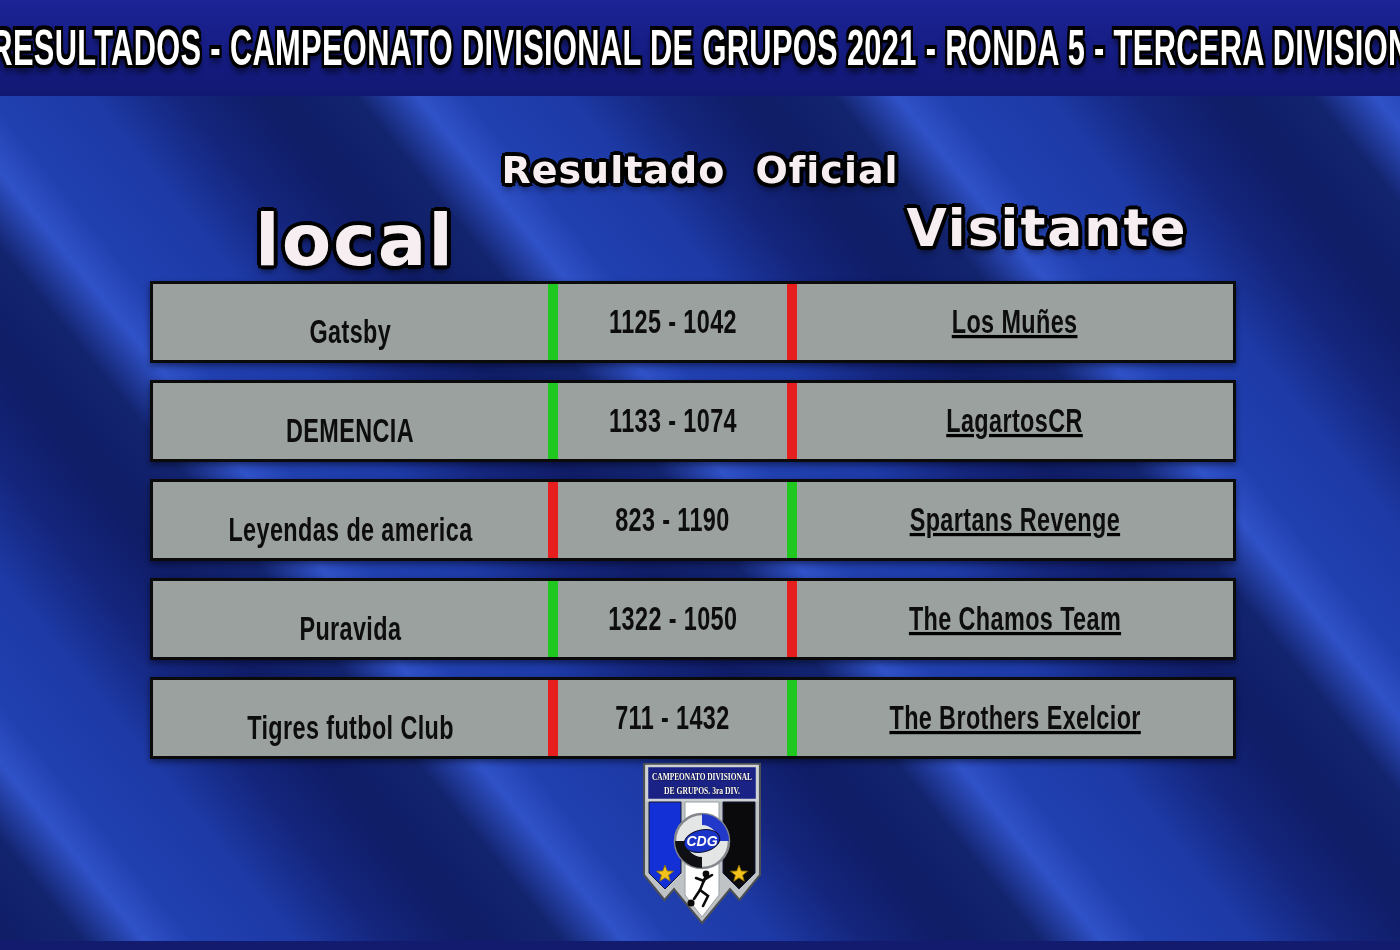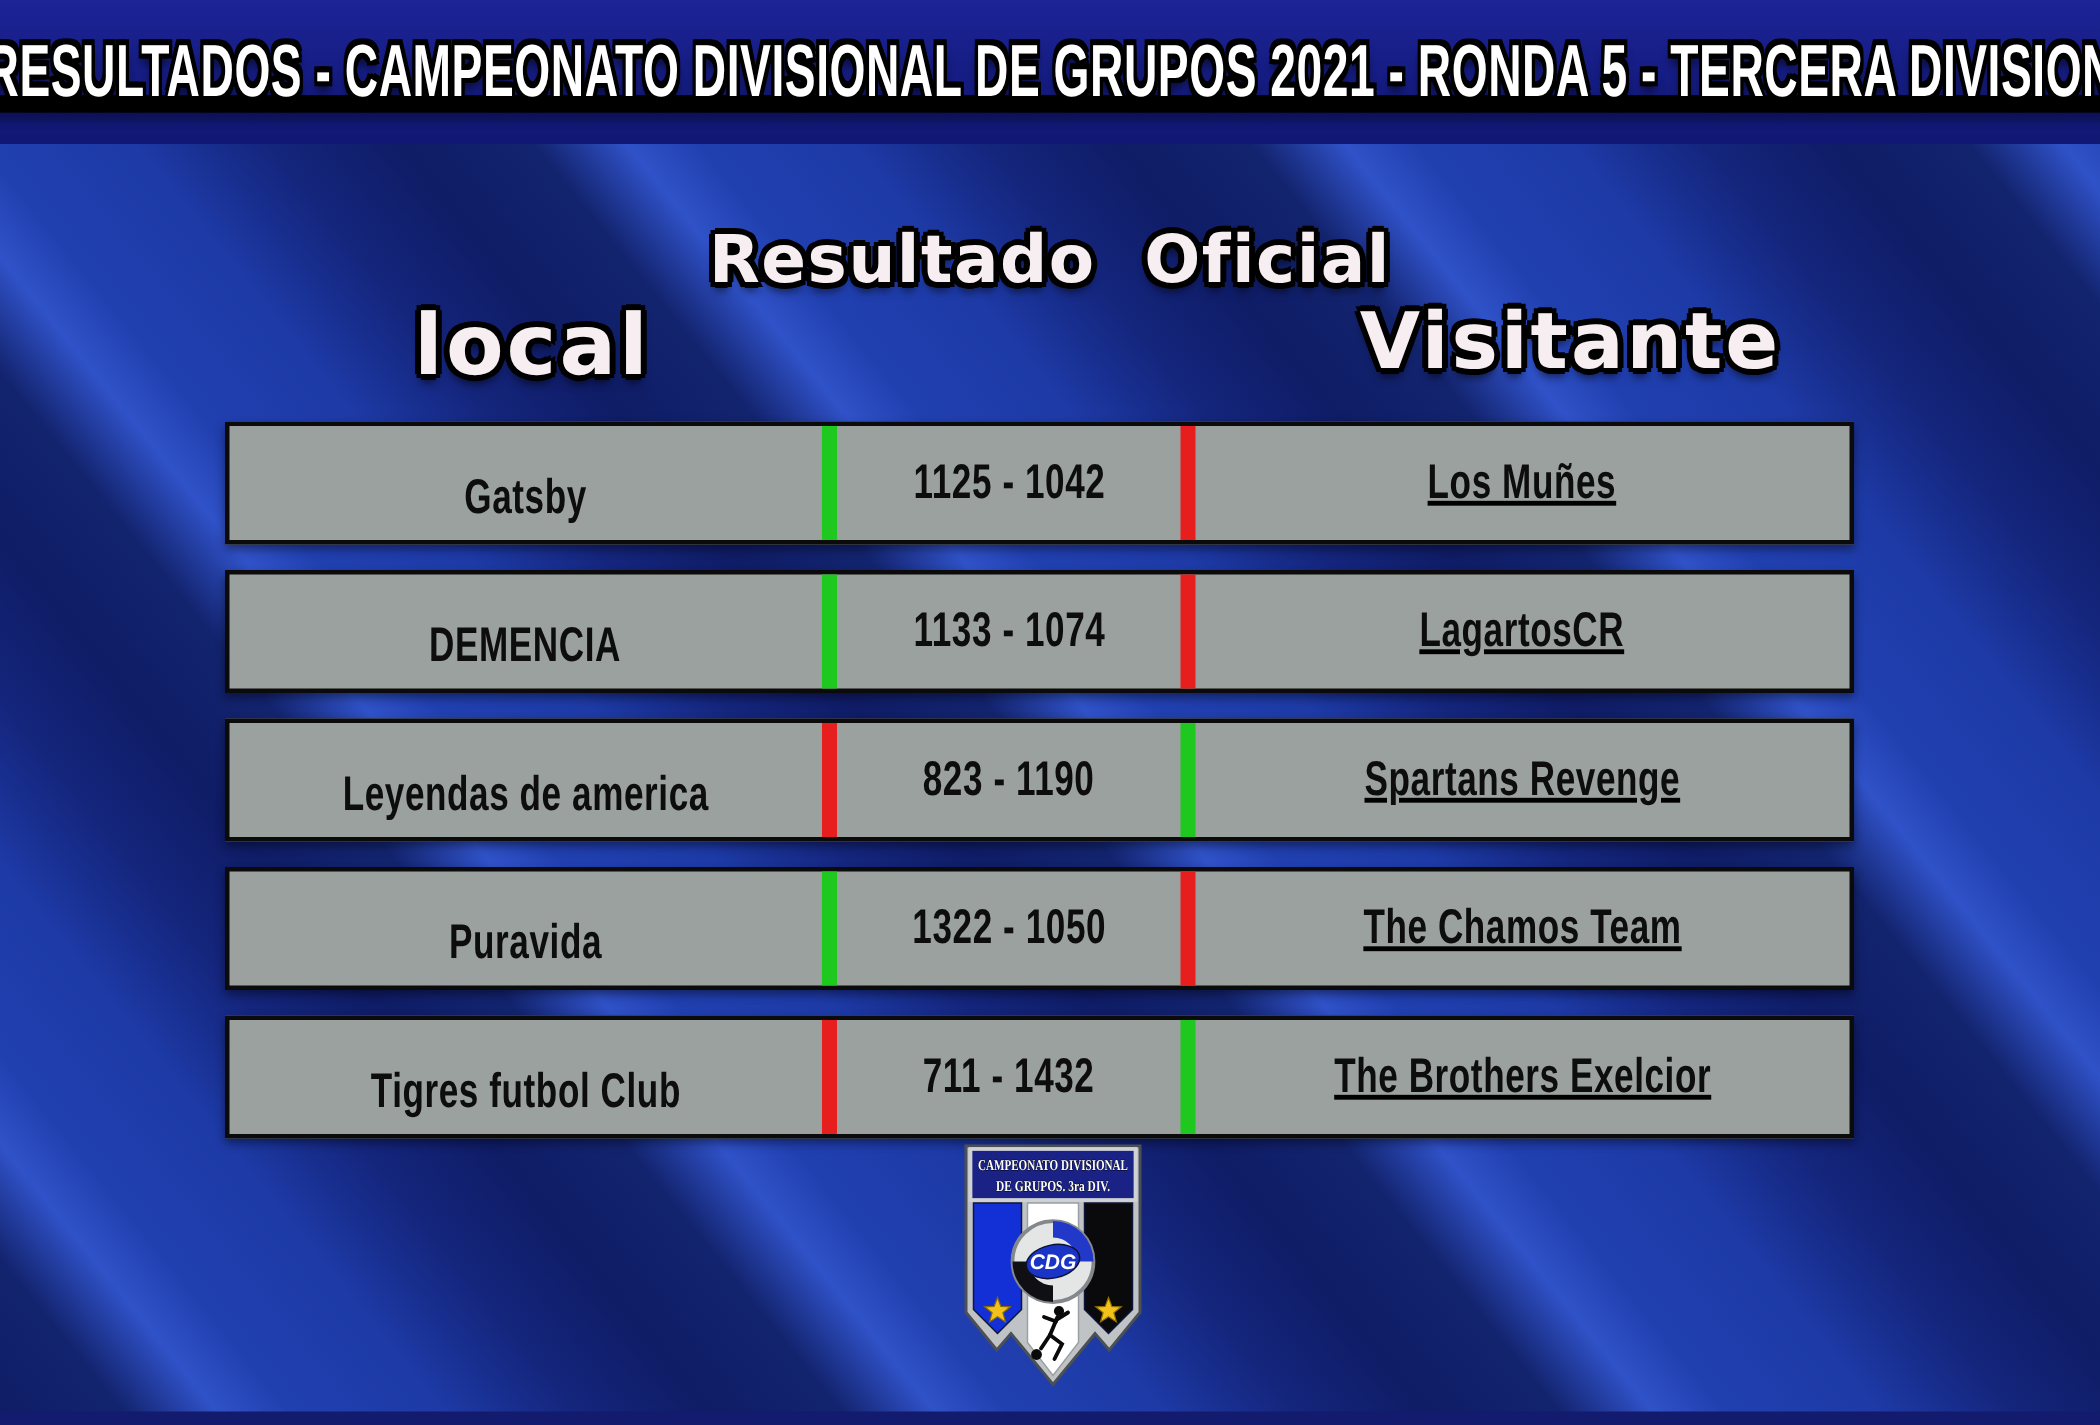--- a/index.html
+++ b/index.html
@@ -13,21 +13,20 @@
         #0f1c66 0px, #13246f 70px, #3052c8 118px, #2140b0 155px,
         #1d3aa6 235px, #14257c 305px, #0f1c66 372px);
   }
 
   
   .topbar {
     position:absolute; top:0; left:0; width:1400px; height:96px;
     background:linear-gradient(180deg,#1c2496 0%, #151c82 55%, #111873 100%);
     display:flex; align-items:center; justify-content:center;
     z-index:5;
-    text-decoration:underline;
   }
   .main-title {
     display:inline-block; white-space:nowrap;
     transform:scale(0.70, 1.12); transform-origin:center;
     font-size:44px; font-weight:bold; color:#ffffff; letter-spacing:0.5px;
     text-shadow:
       -3px -3px 0 #000, 3px -3px 0 #000, -3px 3px 0 #000, 3px 3px 0 #000,
       -3px 0 0 #000, 3px 0 0 #000, 0 -3px 0 #000, 0 3px 0 #000,
       0 6px 7px rgba(0,0,0,0.65);
   }
@@ -35,22 +34,22 @@
   
   .outlined {
     position:absolute; white-space:nowrap; color:#f6eef1;
     font-family:"DejaVu Sans", sans-serif; font-weight:bold;
     text-shadow:
       -3px -3px 0 #000, 3px -3px 0 #000, -3px 3px 0 #000, 3px 3px 0 #000,
       -4px 0 0 #000, 4px 0 0 #000, 0 -4px 0 #000, 0 4px 0 #000,
       0 6px 6px rgba(0,0,0,0.55);
     z-index:3;
   }
-  .subtitle { top:148px; left:700px; transform:translateX(-50%); font-size:44px; word-spacing:16px; letter-spacing:1px;text-align:right; }
-  .col-local { top:198px; left:355px; transform:translateX(-50%); font-size:56px; letter-spacing:2px; }
+  .subtitle { top:148px; left:700px; transform:translateX(-50%); font-size:38px; word-spacing:16px; letter-spacing:1px;text-align:right; }
+  .col-local { top:198px; left:355px; transform:translateX(-50%); font-size:72px; letter-spacing:2px; }
   .col-visitante { top:198px; left:1047px; transform:translateX(-50%); font-size:52px; letter-spacing:2px; }
 
   
   .rows {
     position:absolute; top:281px; left:150px; width:1086px;
     display:flex; flex-direction:column; gap:17px; z-index:4;
   }
   .match-row {
     height:82px; width:1086px;
     background:#9ba19f; border:3px solid #0b0b0b;

